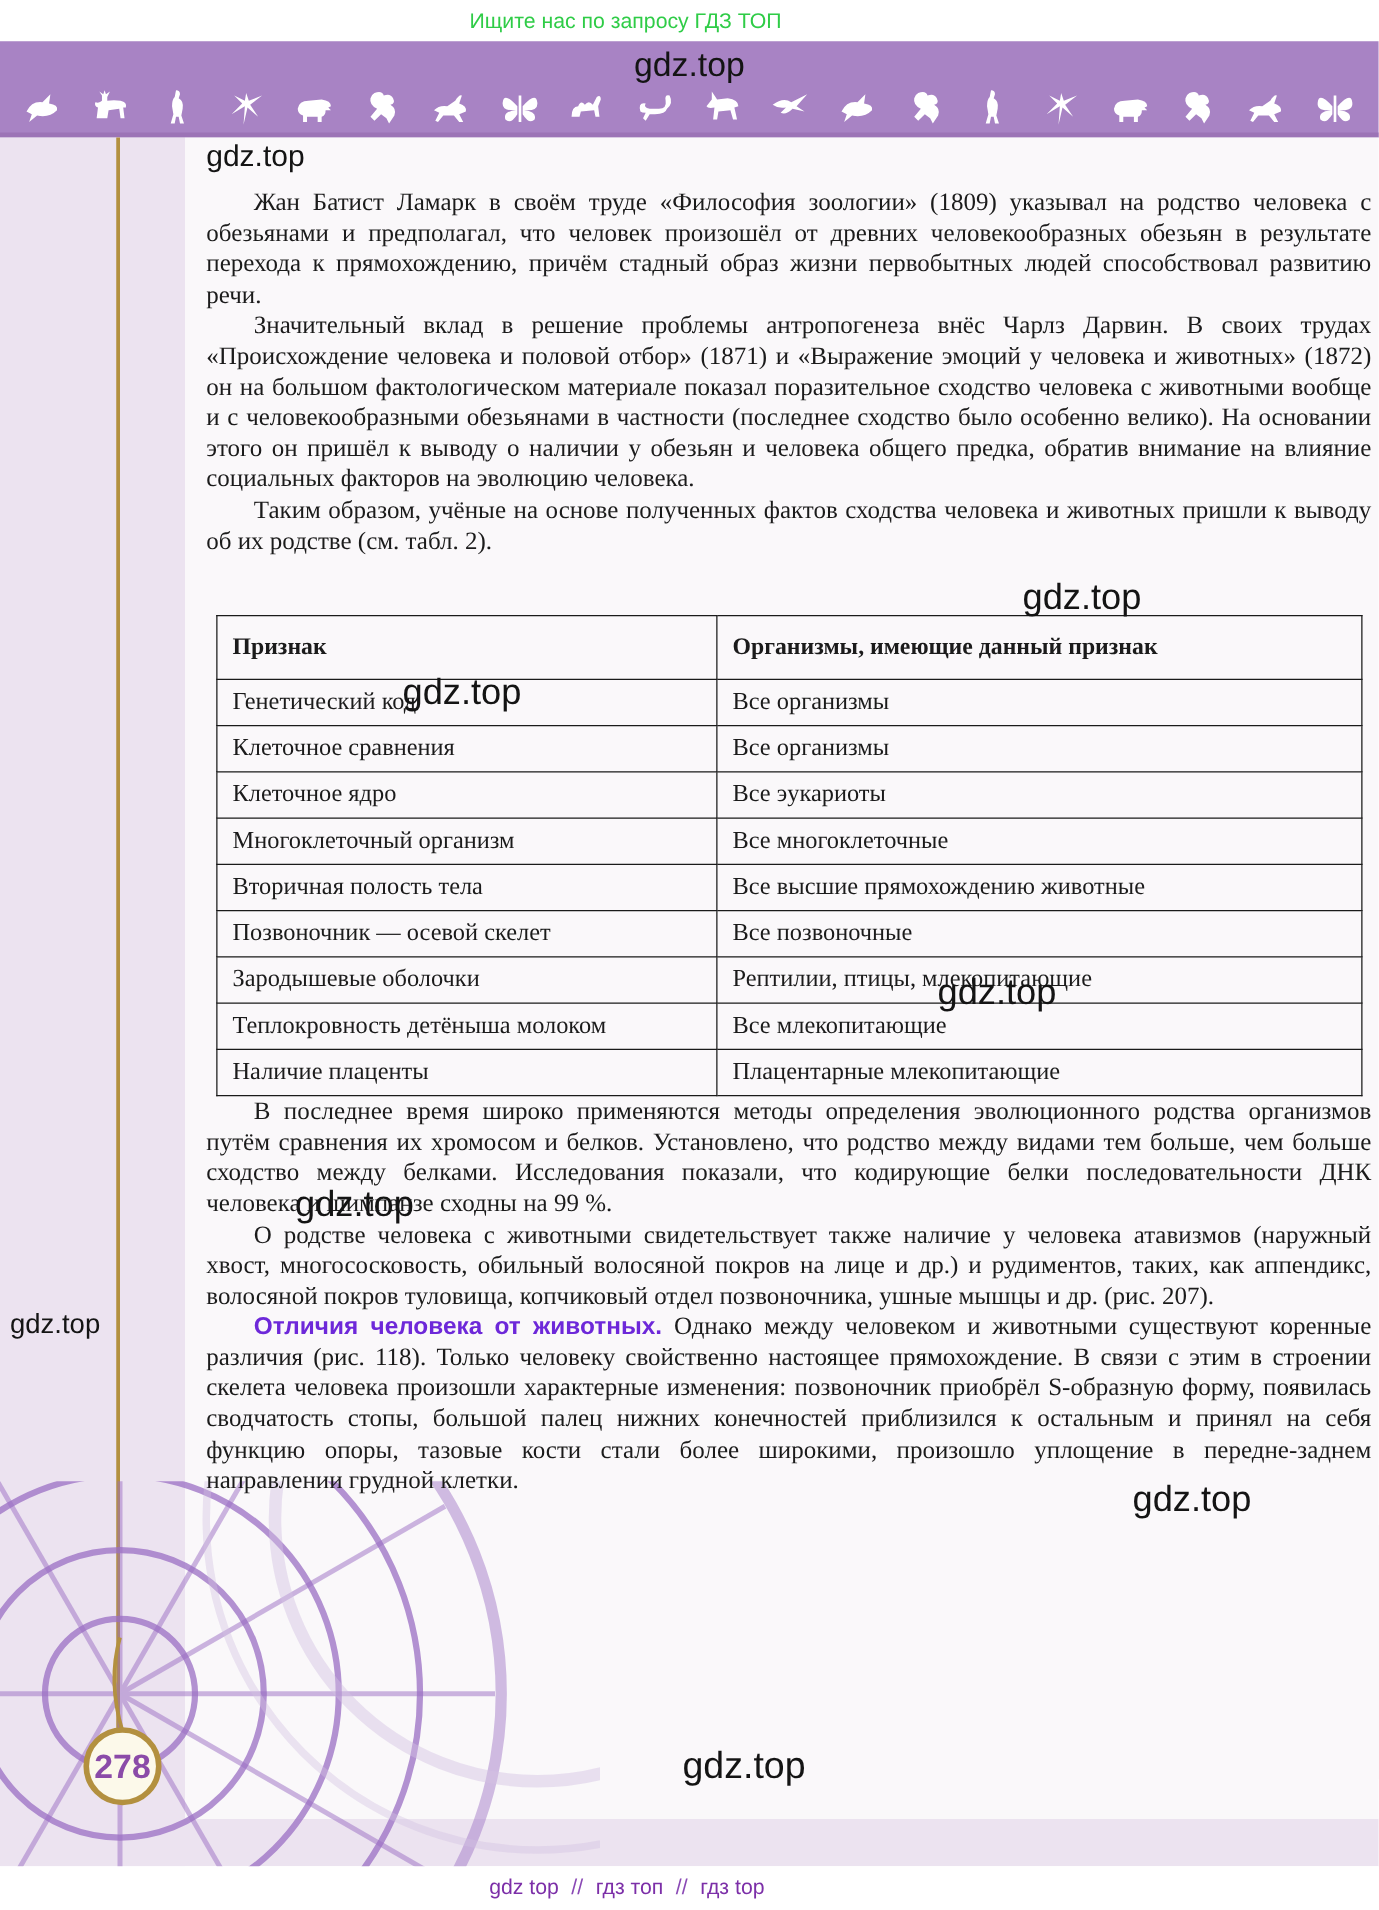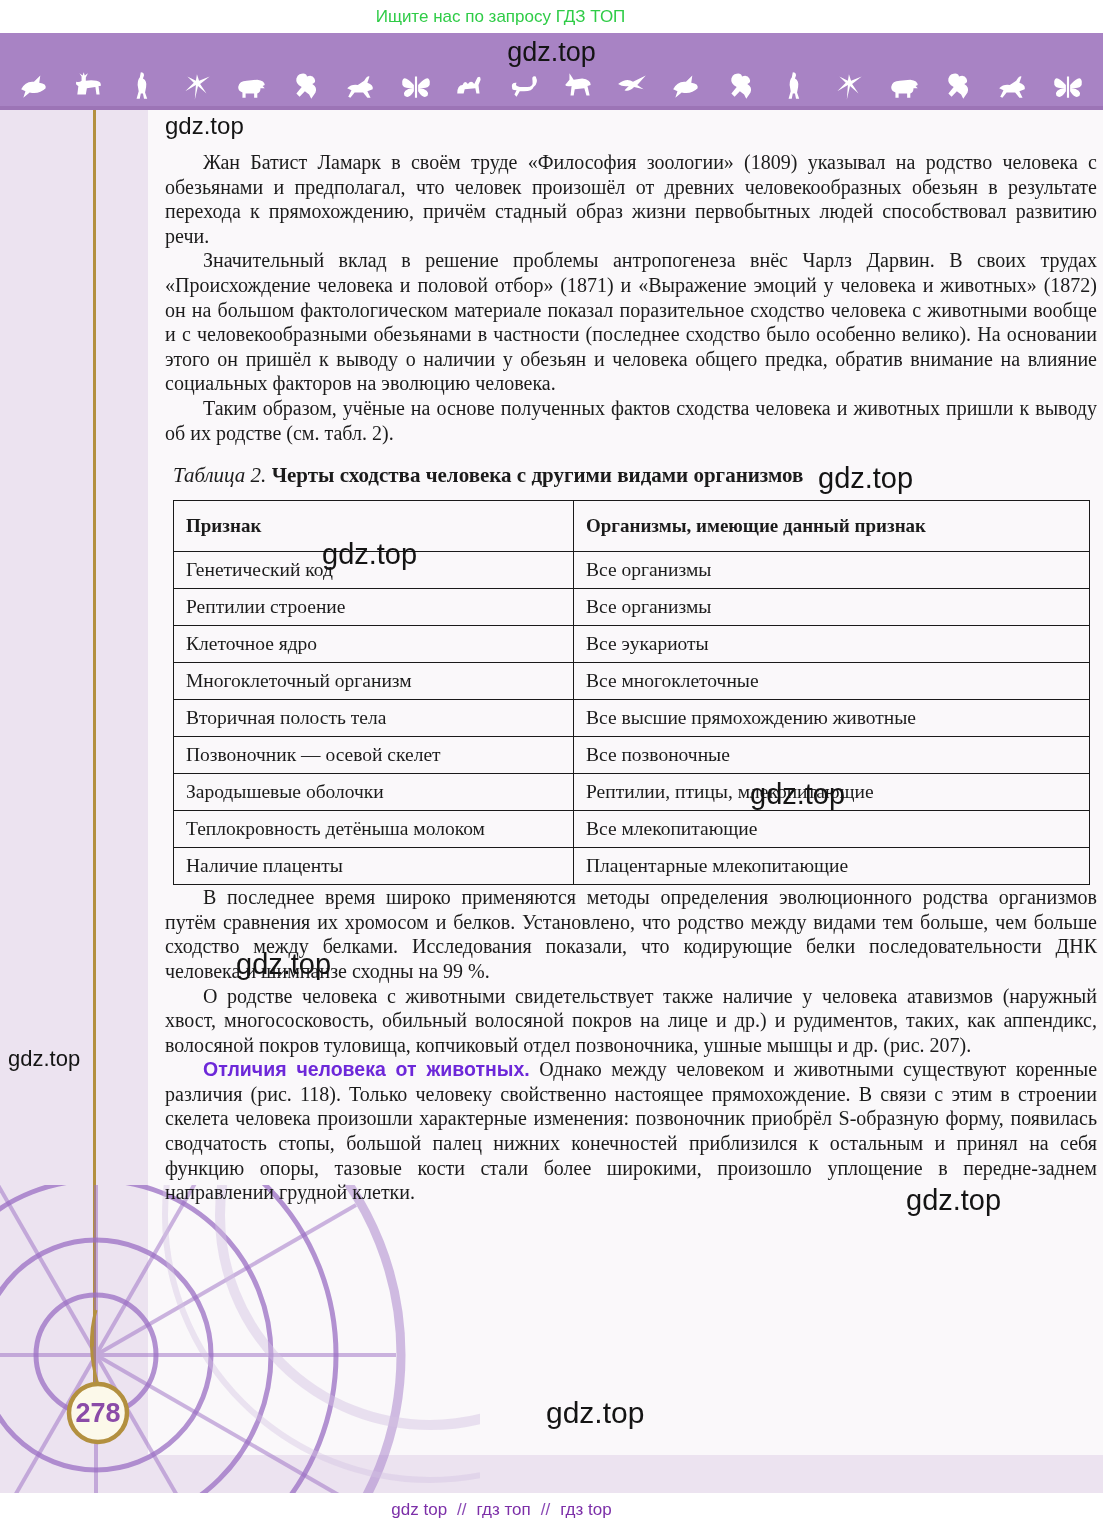--- a/index.html
+++ b/index.html
@@ -32,21 +32,21 @@
   .footer-links a{color:#7c2fa8;text-decoration:none;margin:0 6px;}
   .footer-sep{color:#8a49b5;margin:0 4px;}
   
   .content{position:absolute;left:165px;top:112px;width:932px;}
   .wm-top{font-family:"Liberation Sans", sans-serif;font-size:24px;color:#141414;
     margin:0 0 10px 0;}
   p.body{font-size:20px;line-height:24.6px;text-align:justify;margin:0;text-indent:38px;}
   .caption{margin:18px 0 12px 8px;font-size:21px;}
   .caption .cap-label{font-style:italic;}
   .caption .cap-title{font-weight:bold;}
-  table.sim{border-collapse:collapse;margin-left:8px;width:916px;table-layout:fixed;}
+  table.sim{border-collapse:collapse;margin-left:8px;width:916px;table-layout:fixed;margin-top:47px;}
   table.sim th, table.sim td{border:1.6px solid #1a1a1a;text-align:left;vertical-align:middle;}
   table.sim th{font-size:19px;font-weight:bold;padding:13px 12px;height:24px;}
   table.sim td{font-size:19.5px;padding:6.5px 12px;height:23px;font-family:Liberation Serif, serif;}
   col.c1{width:400px;} col.c2{width:516px;}
   .after-table{margin-top:28px;}
   .gap-sm{margin-top:10px;}
   .diff-head{font-family:"Liberation Sans", sans-serif;font-weight:bold;
     color:#6d28d9;font-size:19.5px;}
   
   .wm{position:absolute;font-family:"Liberation Sans", sans-serif;color:#141414;white-space:nowrap;}
@@ -207,43 +207,39 @@
   <text x="98" y="237" text-anchor="middle" class="page-num">278</text>
 </svg>
 
 <div class="content">
   <div class="wm-top">gdz.top</div>
 
   <p class="body">Жан Батист Ламарк в своём труде «Философия зоологии» (1809) указывал на родство человека с обезьянами и предполагал, что человек произошёл от древних человекообразных обезьян в результате перехода к прямохождению, причём стадный образ жизни первобытных людей способствовал развитию речи.</p>
   <p class="body">Значительный вклад в решение проблемы антропогенеза внёс Чарлз Дарвин. В своих трудах «Происхождение человека и половой отбор» (1871) и «Выражение эмоций у человека и животных» (1872) он на большом фактологическом материале показал поразительное сходство человека с животными вообще и с человекообразными обезьянами в частности (последнее сходство было особенно велико). На основании этого он пришёл к выводу о наличии у обезьян и человека общего предка, обратив внимание на влияние социальных факторов на эволюцию человека.</p>
   <p class="body">Таким образом, учёные на основе полученных фактов сходства человека и животных пришли к выводу об их родстве (см. табл. 2).</p>
 
-  <div class="caption">
-    <span class="cap-label">Таблица 2.</span>
-    <span class="cap-title">Черты сходства человека с другими видами организмов</span>
-  </div>
 
   <table class="sim">
     <colgroup>
         <col class="c1">
         <col class="c2">
       </colgroup>
     <thead>
       <tr>
         <th>Признак</th>
         <th>Организмы, имеющие данный признак</th>
       </tr>
     </thead>
     <tbody>
         <tr>
           <td>Генетический код</td>
           <td>Все организмы</td>
         </tr>
         <tr>
-          <td>Рептилии строение</td>
+          <td>Клеточное сравнения</td>
           <td>Все организмы</td>
         </tr>
         <tr>
           <td>Клеточное ядро</td>
           <td>Все эукариоты</td>
         </tr>
         <tr>
           <td>Многоклеточный организм</td>
           <td>Все многоклеточные</td>
         </tr>

